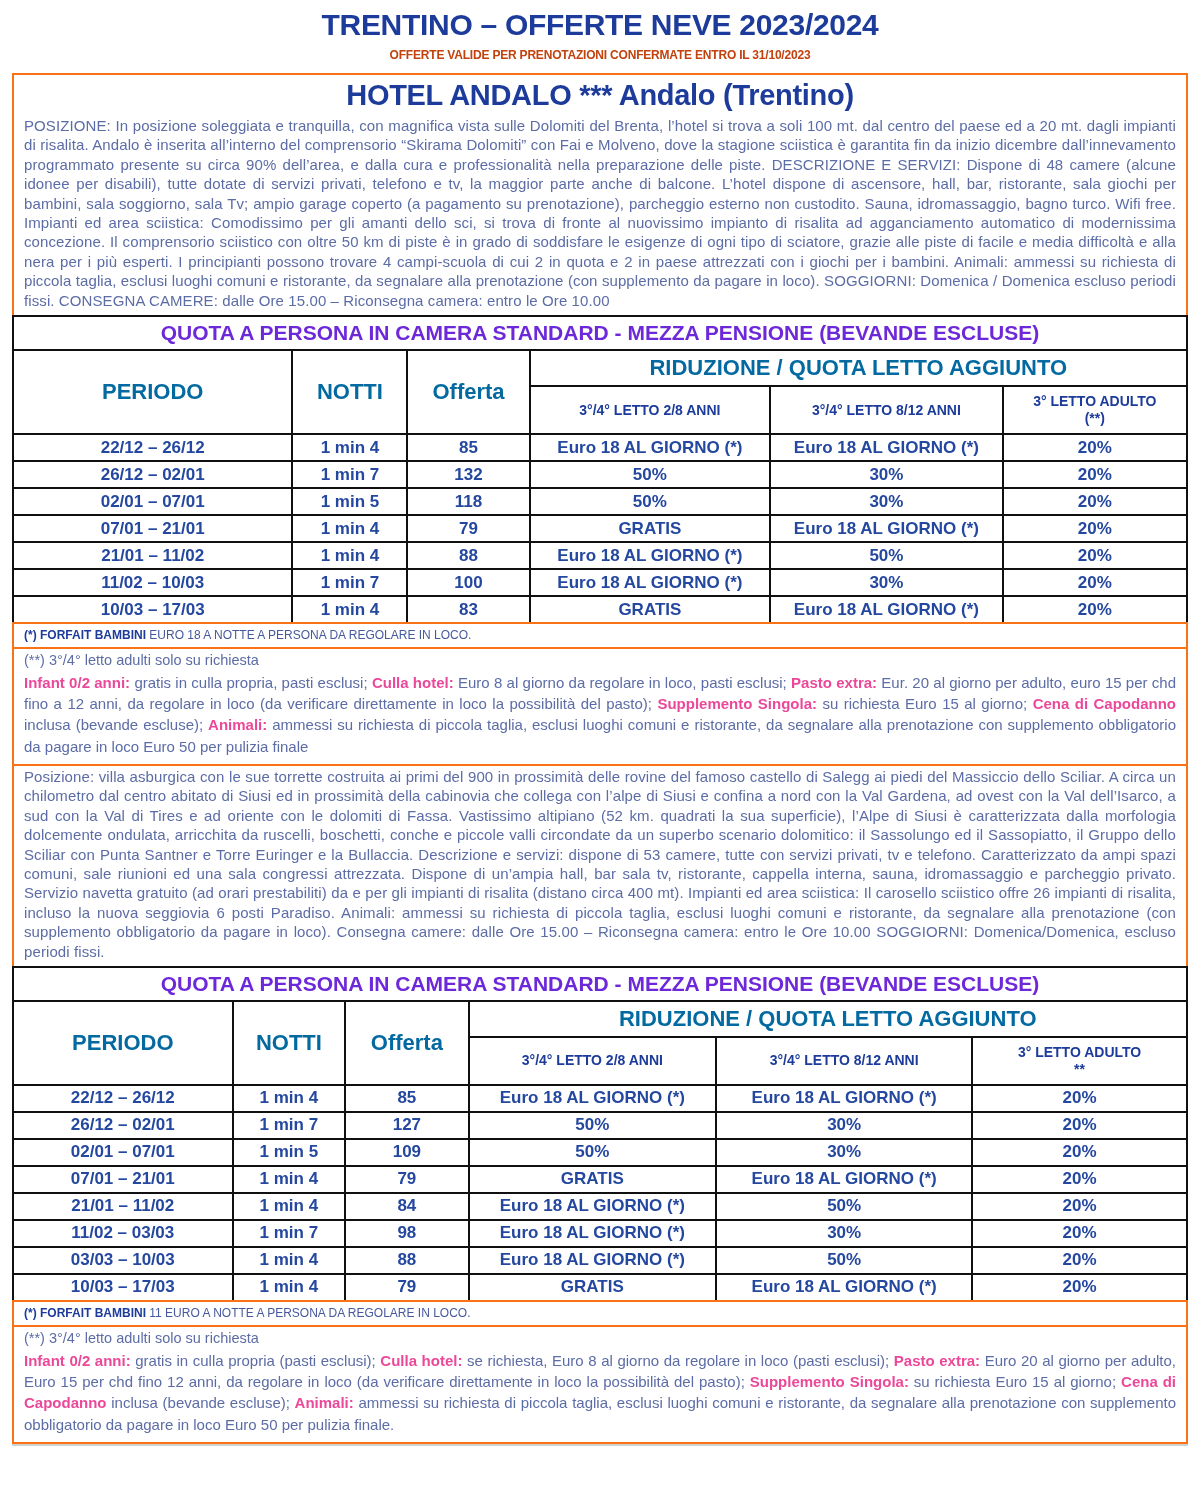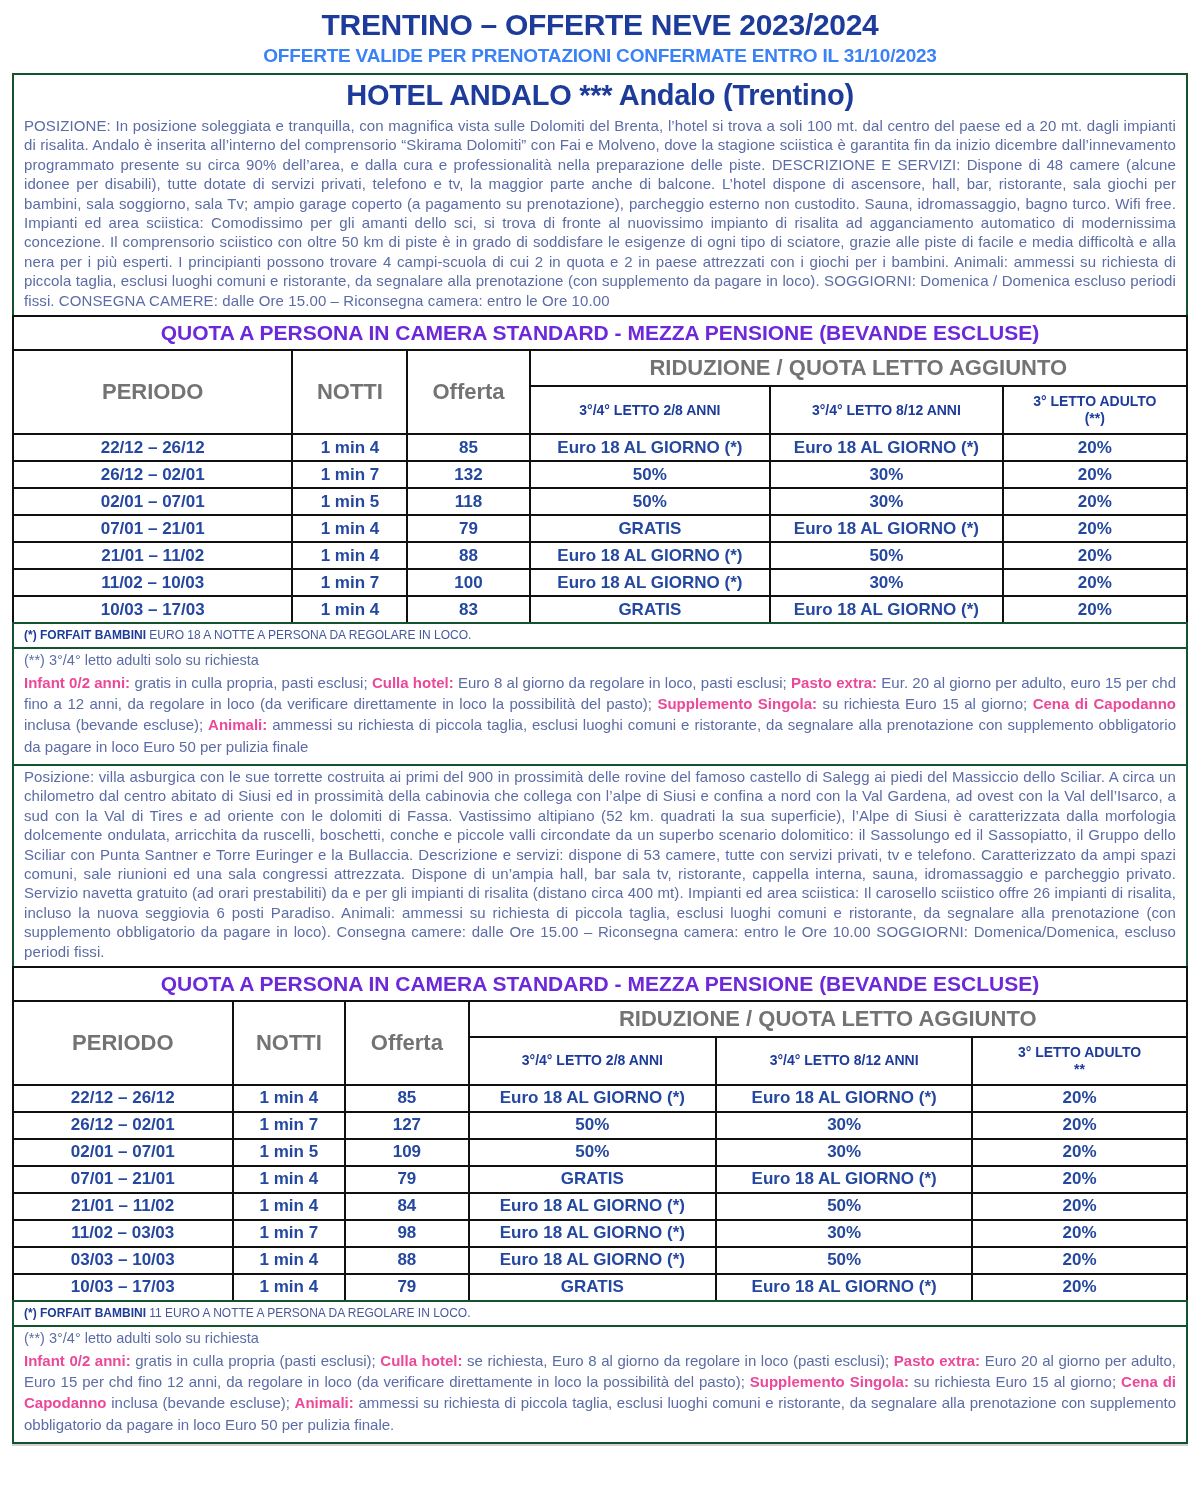--- a/index.html
+++ b/index.html
@@ -11,26 +11,26 @@
     padding-top:6px;
     overflow:hidden;
   }
   .page-title{
     margin:0;text-align:center;
     font-size:30px;line-height:37px;font-weight:800;
     color:#1c3b9a;letter-spacing:-0.3px;
   }
   .page-subtitle{
     margin:0 0 5px;text-align:center;
-    font-size:19px;line-height:25px;font-weight:800;
-    color:#3b82f6;letter-spacing:-0.2px;
+    font-size:12px;line-height:25px;font-weight:800;
+    color:#c2410c;letter-spacing:-0.2px;
   }
   .box{
     margin:-2px 12px 0;
-    border:2px solid #14532d;
+    border:2px solid #f97316;
     background:#fff;
     box-shadow:0 2px 0 rgba(0,0,0,.18);
   }
   .box.first{margin-top:0;}
   .hotel-title{
     margin:0;text-align:center;
     font-size:29px;line-height:40px;font-weight:800;
     color:#1c3b9a;letter-spacing:-0.3px;
   }
   .hotel-desc{
@@ -50,21 +50,21 @@
   table.price-table th, table.price-table td{
     border:2px solid #101010;
     text-align:center;vertical-align:middle;
     padding:2px 3px;
   }
   tr.caption-row th{
     font-size:21px;line-height:26px;font-weight:800;color:#6d28d9;
     padding:3px;
   }
   tr.main-head th{
-    font-size:22px;font-weight:800;color:#737373;
+    font-size:22px;font-weight:800;color:#0369a1;
     padding:4px 6px;
     margin-left:20px;
   }
   tr.sub-head th{
     font-size:14px;line-height:17px;font-weight:800;color:#1c3b9a;
     white-space:pre-line;
     padding:4px 2px;
     height:38px;
   }
   table.price-table td{

